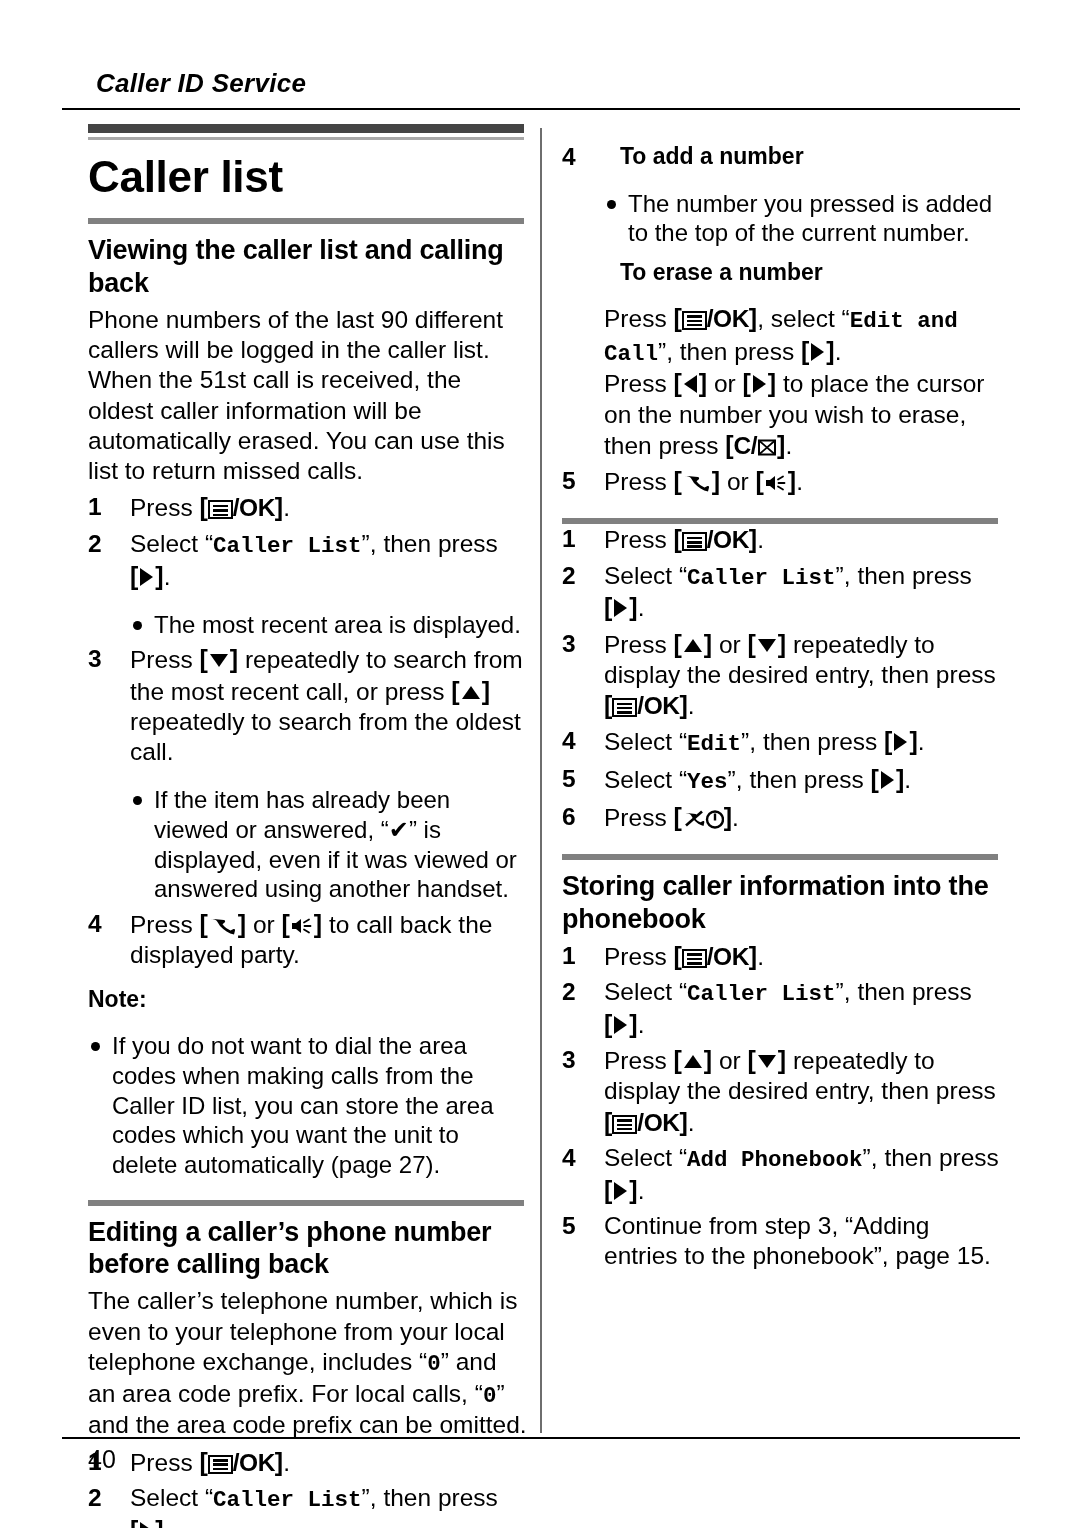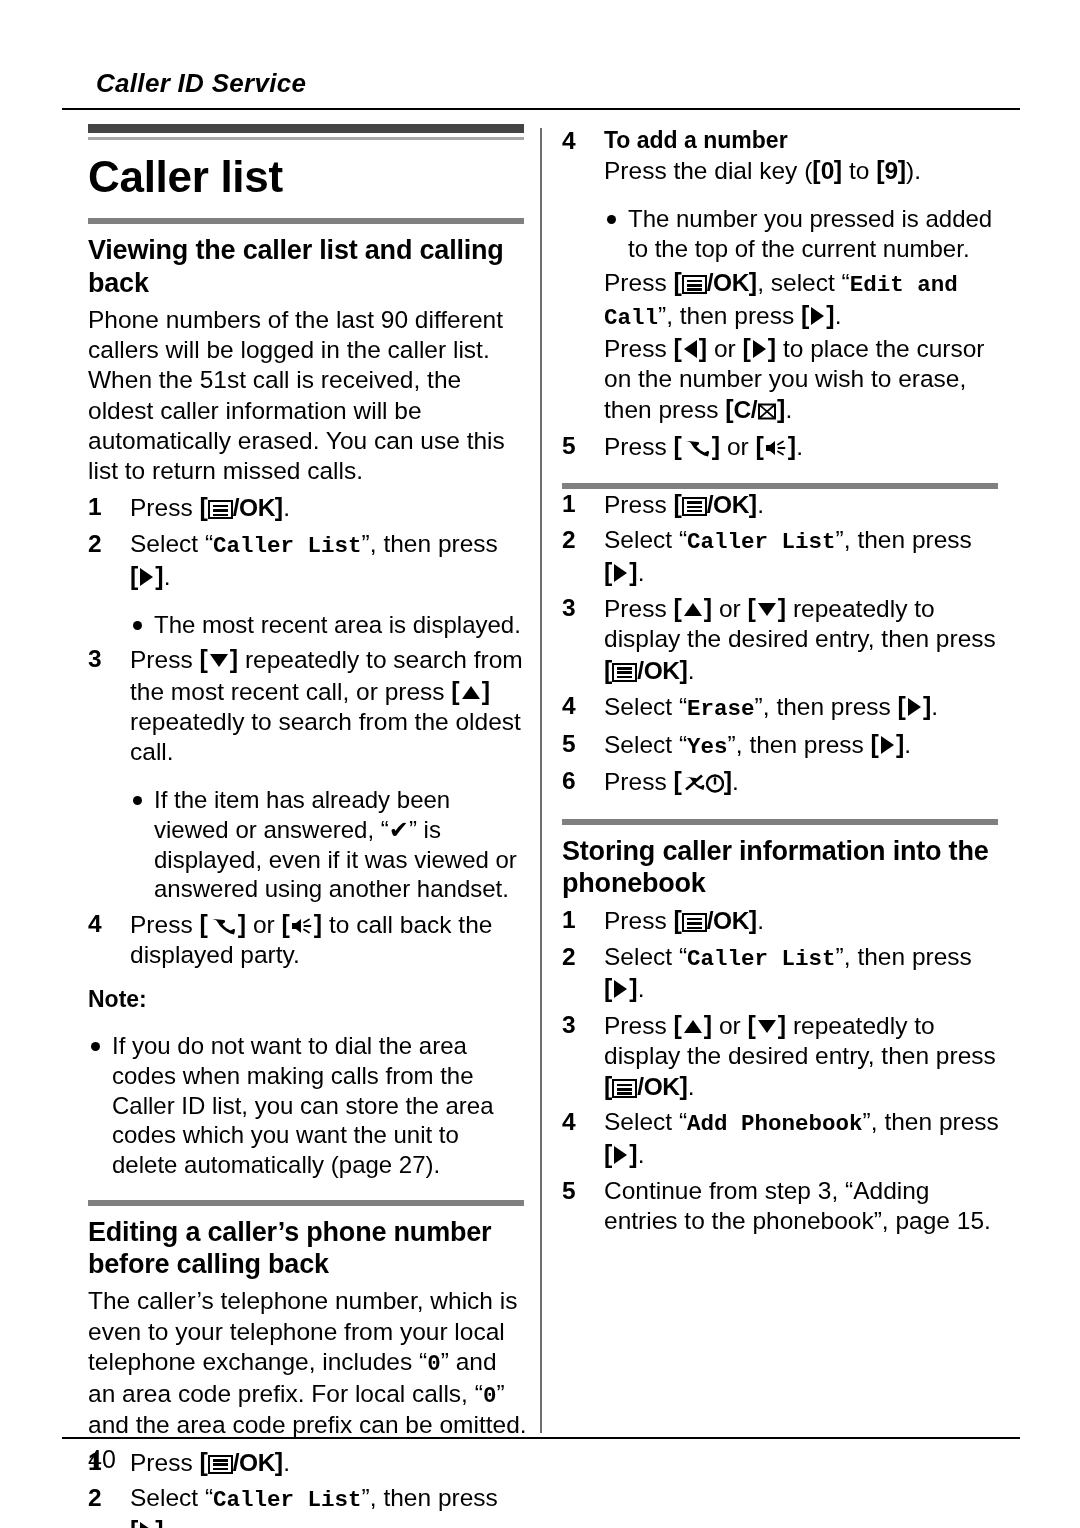--- a/index.html
+++ b/index.html
@@ -112,21 +112,21 @@
   }
   p.body {
     font-size: 24.5px;
     line-height: 1.235;
     margin: 0 0 6px 0;
   }
   .bold-sub {
     font-size: 23px;
     font-weight: bold;
     line-height: 1.25;
-    margin: 0;
+    margin: 16px;
   }
 
   
   ol.steps {
     list-style: none;
     margin: 0;
     padding: 0;
   }
   ol.steps > li {
     position: relative;
@@ -319,24 +319,24 @@
       </li>
     </ol>
   </div>
 
   <div class="col col-right" style="top:126px;">
 
     <ol class="steps">
       <li>
         <span class="num">4</span>
         <div class="bold-sub">To add a number</div>
-        <div><span>Press the dial key (</span><span class="brk">[</span><span class="kb">0</span><span class="brk">]</span><span> to </span><span class="brk">[</span><span class="kb">9</span><span class="brk">]</span><span>).</span></div>
         <ul class="bullets">
           <li>The number you pressed is added to the top of the current number.</li>
         </ul>
+        <div class="bold-sub" style="margin-top:10px;">To erase a number</div>
         <div><span>Press </span><span class="brk">[</span><span class="ic ic-menu"><i></i><i></i><i></i></span><span class="kb">/OK</span><span class="brk">]</span><span>, select </span>“<span class="mono">Edit and Call</span>”<span>, then press </span><span class="brk">[</span><span class="ic ic-tri ic-right"></span><span class="brk">]</span><span>.</span></div>
         <div><span>Press </span><span class="brk">[</span><span class="ic ic-tri ic-left"></span><span class="brk">]</span><span> or </span><span class="brk">[</span><span class="ic ic-tri ic-right"></span><span class="brk">]</span><span> to place the cursor on the number you wish to erase, then press </span><span class="brk">[</span><span class="kb">C/</span><svg class="ic-svg-sm" width="20" height="19" viewBox="0 0 20 19">
               <rect x="2" y="2.5" width="16" height="14" fill="none" stroke="#000" stroke-width="2"></rect>
               <path d="M2 2.5 L18 16.5 M18 2.5 L2 16.5" stroke="#000" stroke-width="1.8"></path>
             </svg><span class="brk">]</span><span>.</span></div>
       </li>
 
       <li>
         <span class="num">5</span><span>Press </span><span class="brk">[</span><svg class="ic-svg" width="30" height="20" viewBox="0 0 30 20">
             <path d="M3 3 C5 1.5 8 2.5 9.5 5 L12 9 C16 13.5 21 16.5 26 17.5 L27 13.5 C27.4 12 26 11.6 25 12.2 L22.5 13.4 C19.5 12.2 16.5 10 14.5 7.2 L16.6 5.4 C17.6 4.6 17.2 3.1 15.8 3 L5.5 2 Z" fill="#000"></path>
@@ -354,21 +354,21 @@
       <li>
         <span class="num">1</span><span>Press </span><span class="brk">[</span><span class="ic ic-menu"><i></i><i></i><i></i></span><span class="kb">/OK</span><span class="brk">]</span><span>.</span>
       </li>
       <li>
         <span class="num">2</span><span>Select </span>“<span class="mono">Caller List</span>”<span>, then press </span><br><span class="brk">[</span><span class="ic ic-tri ic-right"></span><span class="brk">]</span><span>.</span>
       </li>
       <li>
         <span class="num">3</span><span>Press </span><span class="brk">[</span><span class="ic ic-tri ic-up"></span><span class="brk">]</span><span> or </span><span class="brk">[</span><span class="ic ic-tri ic-down"></span><span class="brk">]</span><span> repeatedly to display the desired entry, then press </span><span class="brk">[</span><span class="ic ic-menu"><i></i><i></i><i></i></span><span class="kb">/OK</span><span class="brk">]</span><span>.</span>
       </li>
       <li>
-        <span class="num">4</span><span>Select </span>“<span class="mono">Erase</span>”<span>, then press </span><span class="brk">[</span><span class="ic ic-tri ic-right"></span><span class="brk">]</span><span>.</span>
+        <span class="num">4</span><span>Select </span>“<span class="mono">Edit</span>”<span>, then press </span><span class="brk">[</span><span class="ic ic-tri ic-right"></span><span class="brk">]</span><span>.</span>
       </li>
       <li>
         <span class="num">5</span><span>Select </span>“<span class="mono">Yes</span>”<span>, then press </span><span class="brk">[</span><span class="ic ic-tri ic-right"></span><span class="brk">]</span><span>.</span>
       </li>
       <li>
         <span class="num">6</span><span>Press </span><span class="brk">[</span><svg class="ic-svg" width="42" height="21" viewBox="0 0 42 21">
             <path d="M3 5 C5 3.5 8 4.5 9.5 7 L11.5 10.5 C14.5 14 18 16 21.5 17 L22.3 13.5 C22.6 12.2 21.4 11.8 20.5 12.3 L18.5 13.3 C16.2 12.3 14 10.6 12.4 8.4 L14.2 7 C15 6.3 14.7 5 13.5 4.9 L5 4 Z" fill="#000"></path>
             <path d="M4 16.5 L20 2.5" stroke="#000" stroke-width="2.6"></path>
             <circle cx="33" cy="10.5" r="8" fill="none" stroke="#000" stroke-width="2.4"></circle>
             <path d="M33 4.5 V11.5" stroke="#000" stroke-width="2.4"></path>

